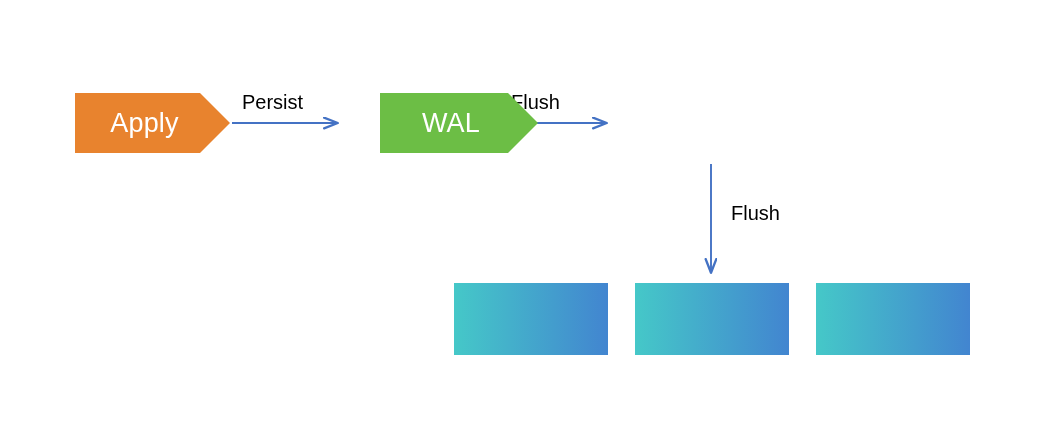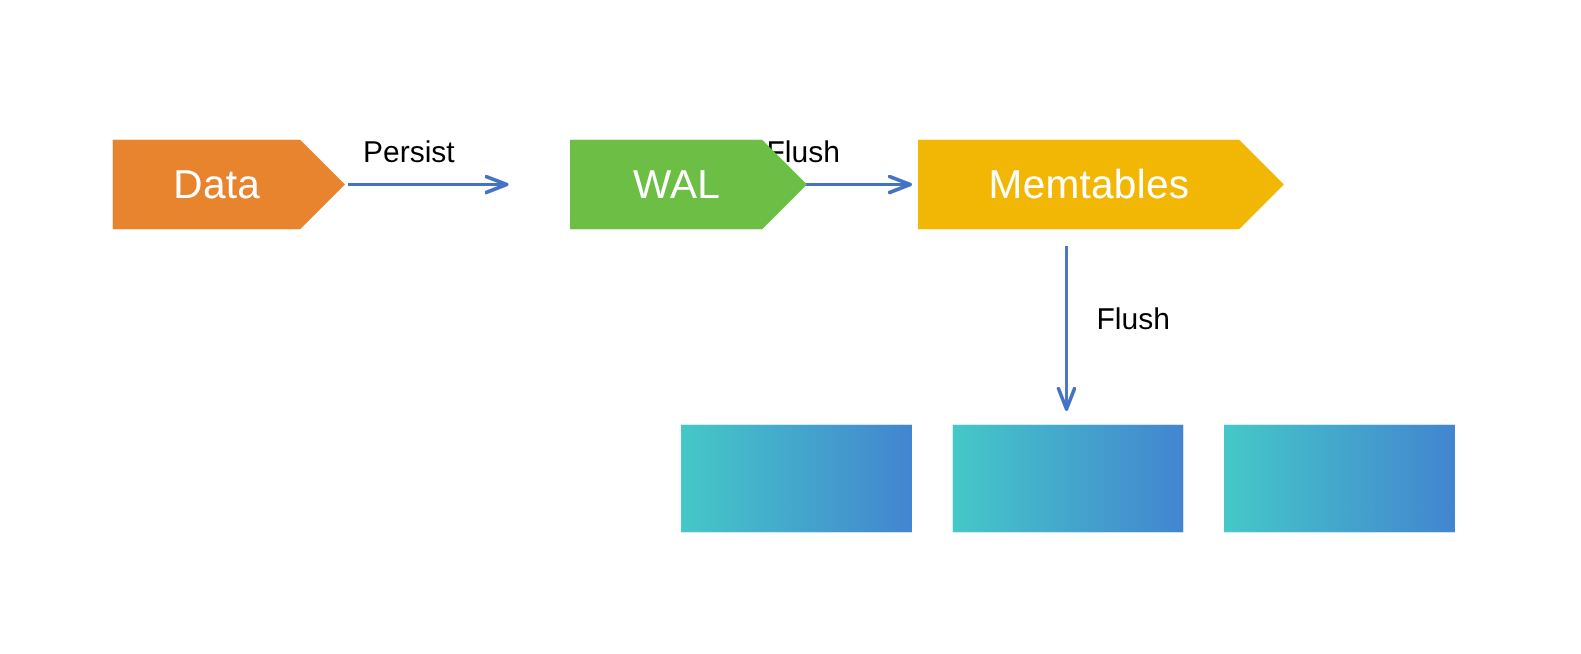--- a/index.html
+++ b/index.html
@@ -124,36 +124,30 @@
 
     <line x1="501" y1="123" x2="606" y2="123" stroke="#4472c4" stroke-width="1.9" marker-end="url(#arrowhead)"></line>
 
     <line x1="711" y1="164" x2="711" y2="272" stroke="#4472c4" stroke-width="1.9" marker-end="url(#arrowhead)"></line>
   </svg>
 
   <div class="chevron" id="block-data">
     <svg class="chevron-body" viewBox="0 0 155 60" preserveAspectRatio="none" xmlns="http://www.w3.org/2000/svg">
       <path d="M0,0 L125,0 L155,30 L125,60 L0,60 Z" fill="#e8832e"></path>
     </svg>
-    <span class="chev-label">Data</span>
+    <span class="chev-label">Apply</span>
   </div>
 
   <div class="chevron" id="block-wal">
     <svg class="chevron-body" viewBox="0 0 158 60" preserveAspectRatio="none" xmlns="http://www.w3.org/2000/svg">
       <path d="M0,0 L128,0 L158,30 L128,60 L0,60 Z" fill="#6cbe45"></path>
     </svg>
     <span class="chev-label">WAL</span>
   </div>
 
-  <div class="chevron" id="block-memtables">
-    <svg class="chevron-body" viewBox="0 0 244 60" preserveAspectRatio="none" xmlns="http://www.w3.org/2000/svg">
-      <path d="M0,0 L214,0 L244,30 L214,60 L0,60 Z" fill="#f2b705"></path>
-    </svg>
-    <span class="chev-label">Memtables</span>
-  </div>
 
   <div class="edge-label" id="label-persist">Persist</div>
   <div class="edge-label" id="label-apply">Flush</div>
   <div class="edge-label" id="label-flush">Flush</div>
 
   <div class="sstable" id="sstable-0">
     <svg class="chevron-body" viewBox="0 0 154 72" preserveAspectRatio="none" xmlns="http://www.w3.org/2000/svg">
       <rect x="0" y="0" width="154" height="72" fill="url(#sstGrad)"></rect>
     </svg>
     <span class="chev-label" style="transform:none">SSTable</span>

